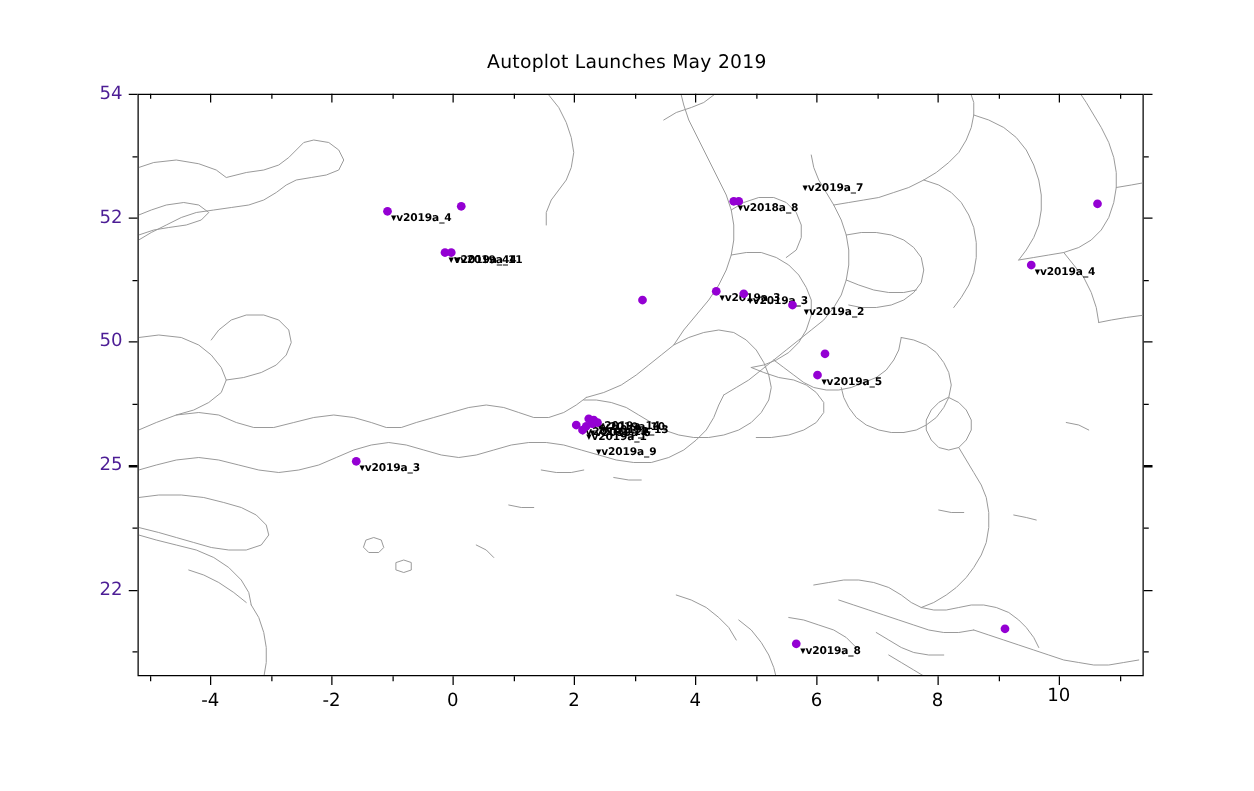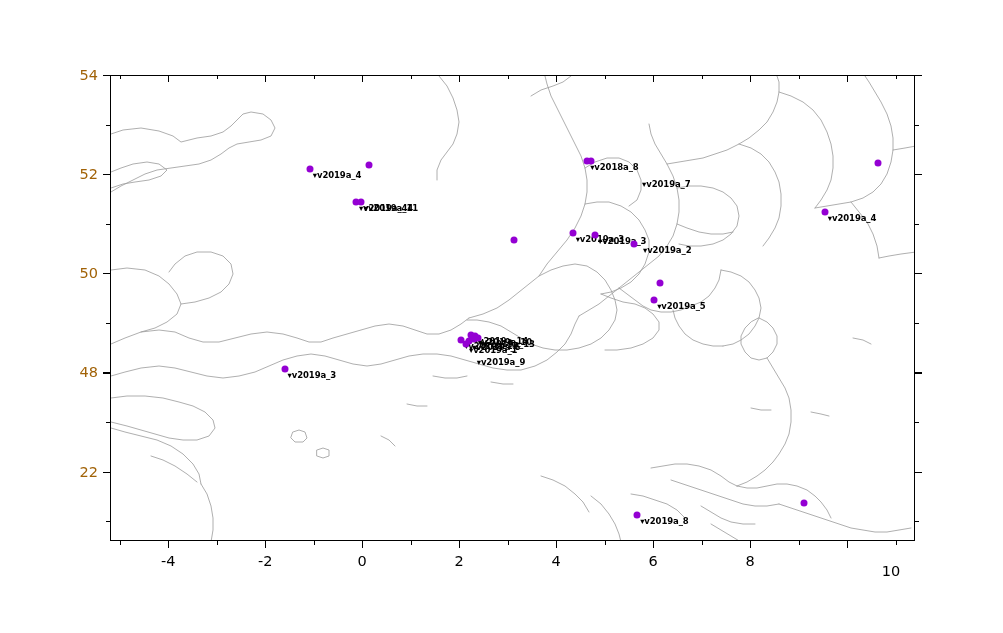--- a/index.html
+++ b/index.html
@@ -46,21 +46,21 @@
     position: absolute;
     font-size: 14.5px;
     color: #000000;
     text-align: center;
     transform: translateX(-50%);
     white-space: nowrap;
   }
   .ticklabel-y {
     position: absolute;
     font-size: 14.5px;
-    color: #a16207;
+    color: #4c1d95;
     text-align: right;
     transform: translateY(-50%);
     white-space: nowrap;
   }
   
   .datapoint {
     position: absolute;
     width: 7px; height: 7px;
     border-radius: 50%;
     background: #9400d3;
@@ -74,20 +74,21 @@
     white-space: nowrap;
     font-family: "DejaVu Sans", sans-serif;
     letter-spacing: -0.1px;
   }
 </style>
 </head>
 <body>
 
 <div id="figure">
 
+  <div id="chart-title">Autoplot Launches May 2019</div>
 
   <div id="plot-area">
 
     <svg id="map-svg" width="805" height="466" viewBox="0 0 805 466" fill="none" stroke="#9a9a9a" stroke-width="0.8" stroke-linejoin="round" stroke-linecap="round">
 
       <path d="M0,58 L12,54 L30,52 L48,55 L62,60 L70,66 L86,62 L100,60 L112,56
                L120,50 L126,44 L132,38 L140,36 L152,38 L160,44 L164,52 L160,60
                L150,64 L138,66 L126,68 L118,72 L110,78 L100,84 L88,88 L74,90
                L60,92 L46,94 L34,98 L22,104 L10,110 L0,116"></path>
       <path d="M0,96 L10,92 L22,88 L36,86 L48,88 L56,94 L50,100 L38,104 L24,106
@@ -208,21 +209,21 @@
         <div class="datapoint" title="v2019a_4" style="left: 198.825px; top: 92.7043px; background: rgb(148, 0, 211);"></div>
         <div class="point-label" style="left: 201.825px; top: 93.7043px;">▾v2019a_4</div>
         <div class="datapoint" title="" style="left: 258.473px; top: 89.234px; background: rgb(148, 0, 211);"></div>
         <div class="datapoint" title="v2019a_44" style="left: 244.895px; top: 126.415px; background: rgb(148, 0, 211);"></div>
         <div class="point-label" style="left: 247.895px; top: 127.415px;">▾v2019a_44</div>
         <div class="datapoint" title="v2019a_11" style="left: 249.744px; top: 126.415px; background: rgb(148, 0, 211);"></div>
         <div class="point-label" style="left: 252.744px; top: 127.415px;">▾v2019a_11</div>
         <div class="datapoint" title="v2019a_3" style="left: 173.608px; top: 293.481px; background: rgb(148, 0, 211);"></div>
         <div class="point-label" style="left: 176.608px; top: 294.481px;">▾v2019a_3</div>
         <div class="datapoint" title="v2019a_7" style="left: 480.09px; top: 85.2681px; background: rgb(148, 0, 211);"></div>
-        <div class="point-label" style="left: 483.09px; top: 103px; padding-left: 48px;">▾v2019a_7</div>
+        <div class="point-label" style="left: 483.09px; top: 70px; padding-left: 48px;">▾v2019a_7</div>
         <div class="datapoint" title="v2018a_8" style="left: 476.211px; top: 85.2681px; background: rgb(148, 0, 211);"></div>
         <div class="point-label" style="left: 479.211px; top: 86.2681px;">▾v2018a_8</div>
         <div class="datapoint" title="v2019a_3" style="left: 461.663px; top: 157.151px; background: rgb(148, 0, 211);"></div>
         <div class="point-label" style="left: 464.663px; top: 158.151px;">▾v2019a_3</div>
         <div class="datapoint" title="v2019a_3" style="left: 483.97px; top: 158.638px; background: rgb(148, 0, 211);"></div>
         <div class="point-label" style="left: 486.97px; top: 159.638px;">▾v2019a_3</div>
         <div class="datapoint" title="" style="left: 403.47px; top: 163.596px; background: rgb(148, 0, 211);"></div>
         <div class="datapoint" title="v2019a_2" style="left: 522.765px; top: 167.562px; background: rgb(148, 0, 211);"></div>
         <div class="point-label" style="left: 532px; top: 168.562px;">▾v2019a_2</div>
         <div class="datapoint" title="" style="left: 549.437px; top: 207.221px; background: rgb(148, 0, 211);"></div>
@@ -268,21 +269,21 @@
       <div class="tick-x" style="left: 556.145px; top: 75px; height: 7px;"></div>
       <div class="ticklabel-x" style="left: 556.145px; top: 553px;">4</div>
       <div class="tick-x" style="left: 653.133px; top: 541px; height: 7px;"></div>
       <div class="tick-x" style="left: 653.133px; top: 75px; height: 7px;"></div>
       <div class="ticklabel-x" style="left: 653.133px; top: 553px;">6</div>
       <div class="tick-x" style="left: 750.12px; top: 541px; height: 7px;"></div>
       <div class="tick-x" style="left: 750.12px; top: 75px; height: 7px;"></div>
       <div class="ticklabel-x" style="left: 750.12px; top: 553px;">8</div>
       <div class="tick-x" style="left: 847.108px; top: 541px; height: 7px;"></div>
       <div class="tick-x" style="left: 847.108px; top: 75px; height: 7px;"></div>
-      <div class="ticklabel-x" style="left: 847.108px; top: 563px; margin-left: 44px;">10</div>
+      <div class="ticklabel-x" style="left: 847.108px; top: 549px;">10</div>
       <div class="tick-x" style="left: 119.699px; top: 541px; height: 4px;"></div>
       <div class="tick-x" style="left: 119.699px; top: 75px; height: 4px;"></div>
       <div class="tick-x" style="left: 216.687px; top: 541px; height: 4px;"></div>
       <div class="tick-x" style="left: 216.687px; top: 75px; height: 4px;"></div>
       <div class="tick-x" style="left: 313.675px; top: 541px; height: 4px;"></div>
       <div class="tick-x" style="left: 313.675px; top: 75px; height: 4px;"></div>
       <div class="tick-x" style="left: 410.663px; top: 541px; height: 4px;"></div>
       <div class="tick-x" style="left: 410.663px; top: 75px; height: 4px;"></div>
       <div class="tick-x" style="left: 507.651px; top: 541px; height: 4px;"></div>
       <div class="tick-x" style="left: 507.651px; top: 75px; height: 4px;"></div>
@@ -292,21 +293,21 @@
       <div class="tick-x" style="left: 701.627px; top: 75px; height: 4px;"></div>
       <div class="tick-x" style="left: 798.614px; top: 541px; height: 4px;"></div>
       <div class="tick-x" style="left: 798.614px; top: 75px; height: 4px;"></div>
       <div class="tick-x" style="left: 895.602px; top: 541px; height: 4px;"></div>
       <div class="tick-x" style="left: 895.602px; top: 75px; height: 4px;"></div>
       <div class="tick-y" style="left: 103px; top: 471.596px; width: 7px;"></div>
       <div class="tick-y" style="left: 915px; top: 471.596px; width: 7px;"></div>
       <div class="ticklabel-y" style="left: 58px; top: 471.596px; width: 40px;">22</div>
       <div class="tick-y" style="left: 103px; top: 372.447px; width: 7px;"></div>
       <div class="tick-y" style="left: 915px; top: 372.447px; width: 7px;"></div>
-      <div class="ticklabel-y" style="left: 58px; top: 372.447px; width: 40px;">48</div>
+      <div class="ticklabel-y" style="left: 58px; top: 372.447px; width: 40px;">25</div>
       <div class="tick-y" style="left: 103px; top: 273.298px; width: 7px;"></div>
       <div class="tick-y" style="left: 915px; top: 273.298px; width: 7px;"></div>
       <div class="ticklabel-y" style="left: 58px; top: 273.298px; width: 40px;">50</div>
       <div class="tick-y" style="left: 103px; top: 174.149px; width: 7px;"></div>
       <div class="tick-y" style="left: 915px; top: 174.149px; width: 7px;"></div>
       <div class="ticklabel-y" style="left: 58px; top: 174.149px; width: 40px;">52</div>
       <div class="tick-y" style="left: 103px; top: 75px; width: 7px;"></div>
       <div class="tick-y" style="left: 915px; top: 75px; width: 7px;"></div>
       <div class="ticklabel-y" style="left: 58px; top: 75px; width: 40px;">54</div>
       <div class="tick-y" style="left: 106px; top: 521.17px; width: 4px;"></div>

